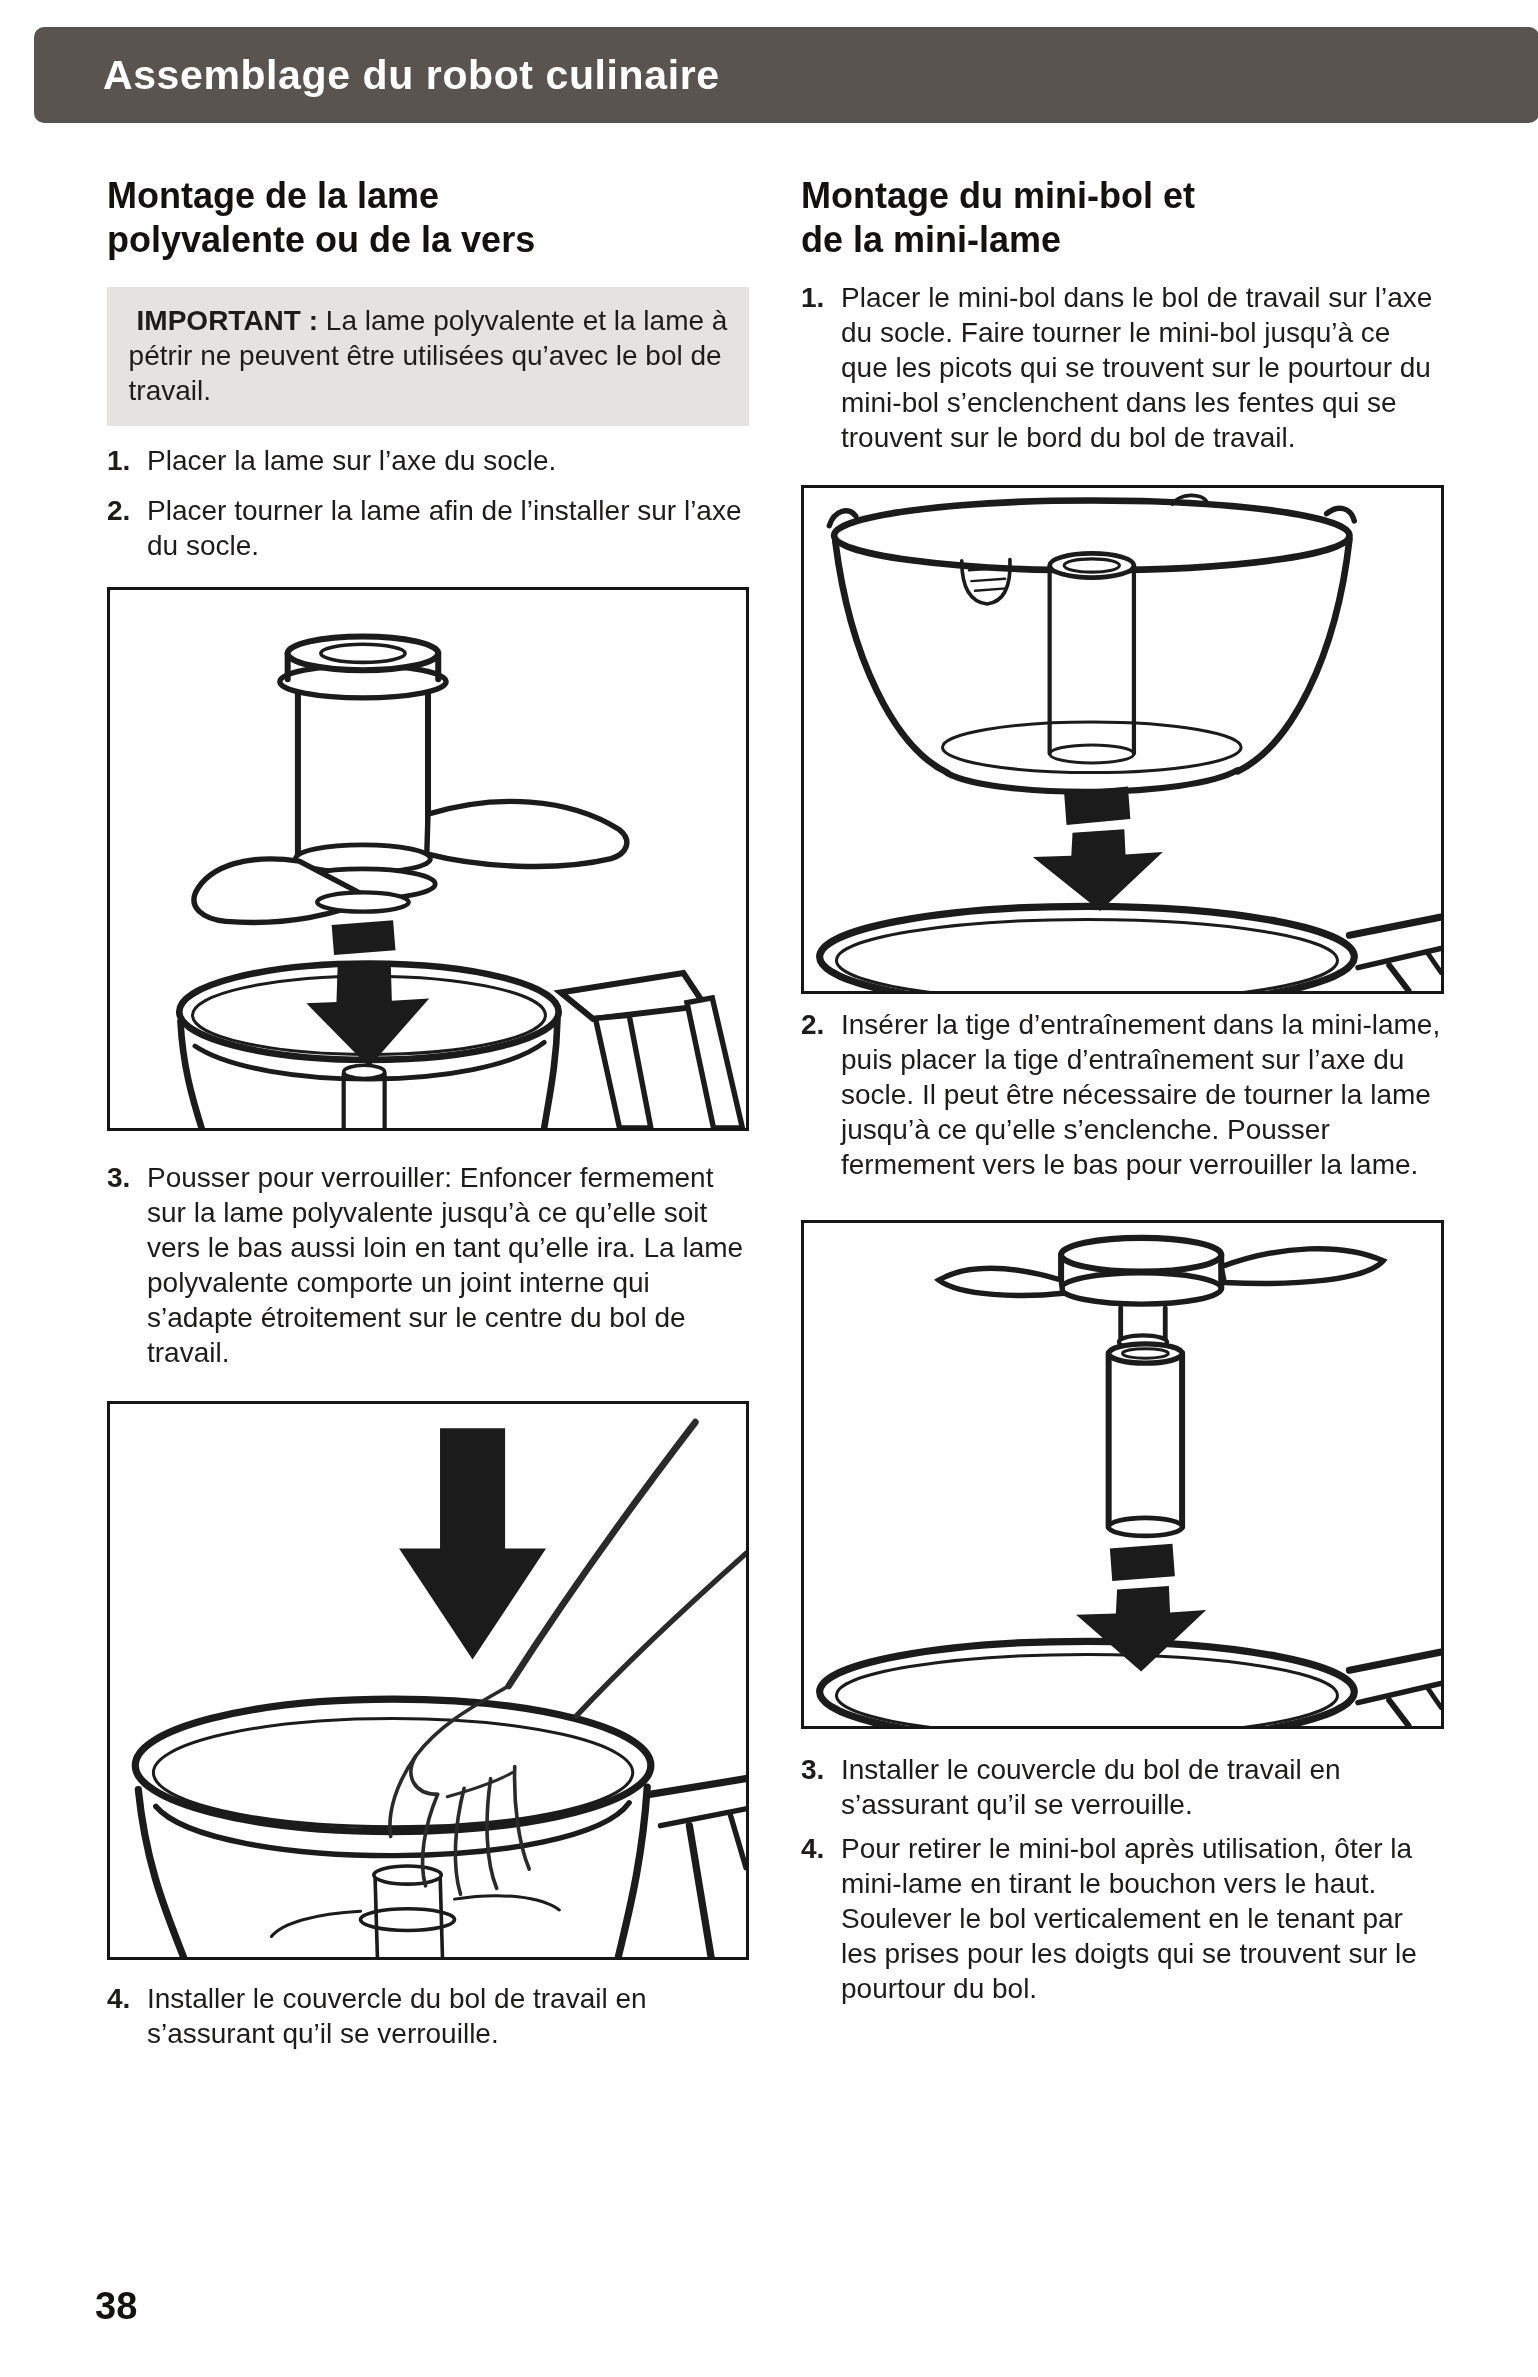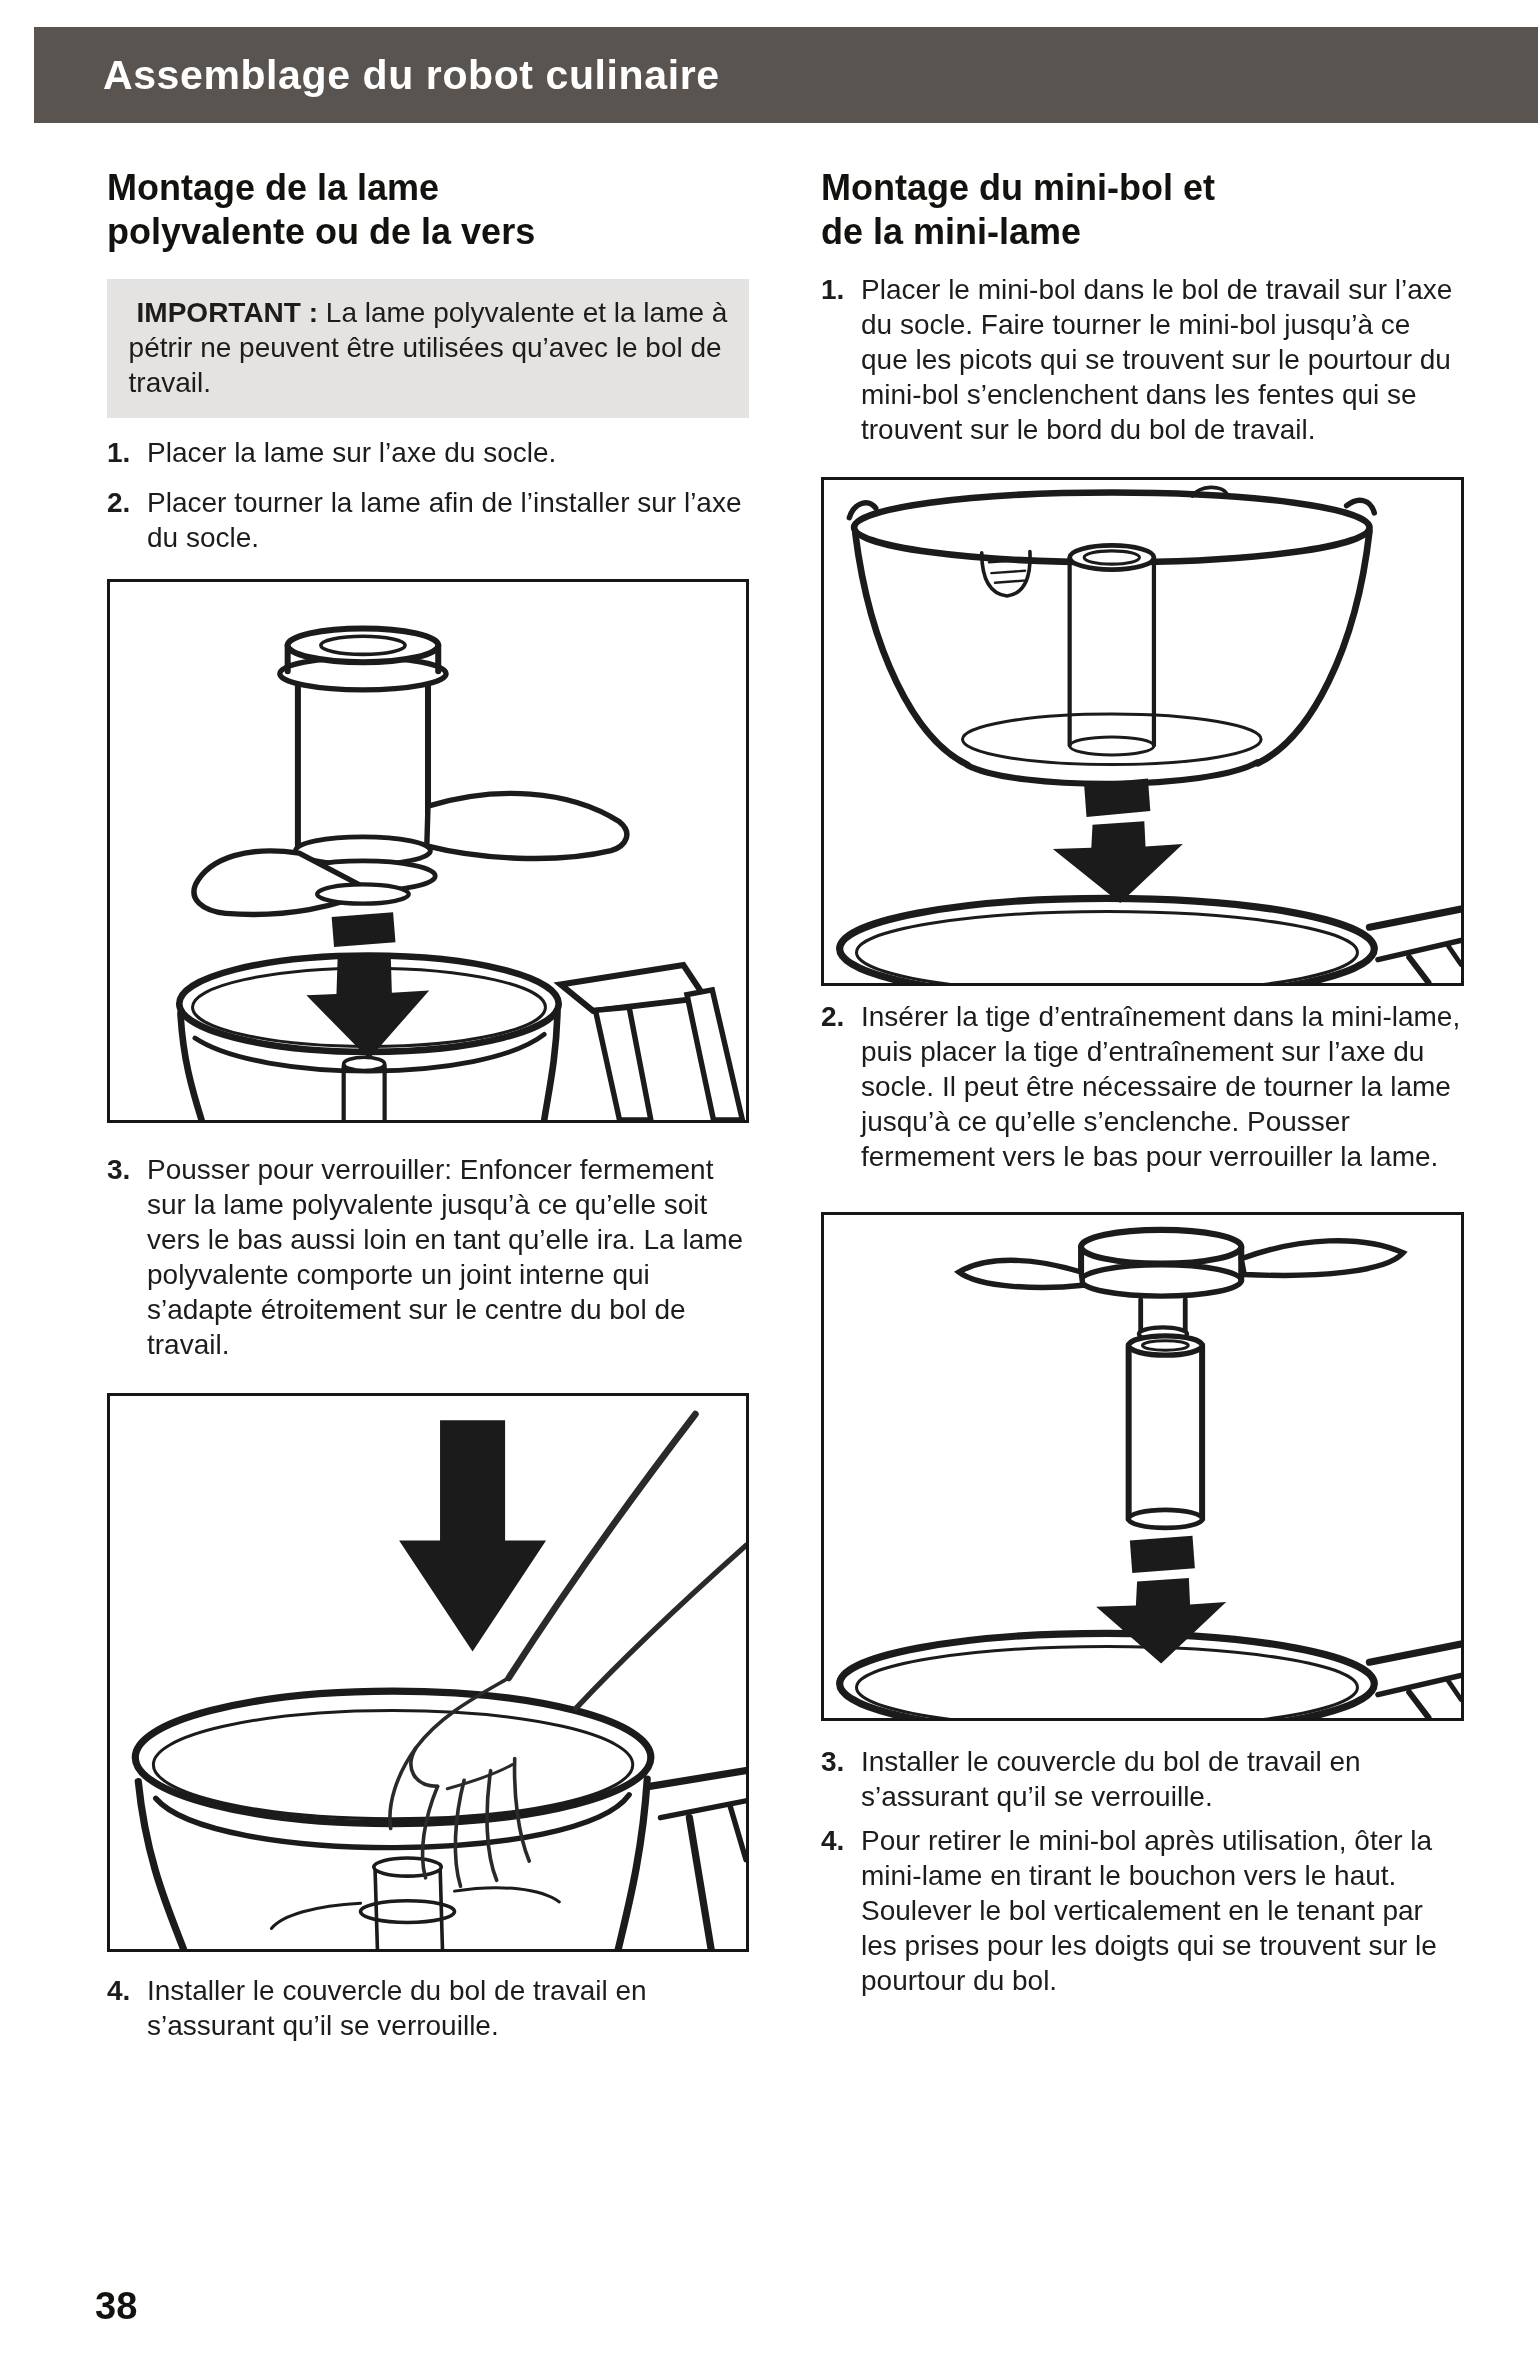--- a/index.html
+++ b/index.html
@@ -1,21 +1,21 @@
 <!DOCTYPE html>
 <html style="font-size:9.6px"><head>
 <meta charset="utf-8">
 <style>
   html,body{margin:0;padding:0;background:#ffffff;}
   .page{position:relative;width:1539px;height:2377px;background:#ffffff;overflow:hidden;
         font-family:"Liberation Sans", sans-serif;color:#1e1c1b;}
   .header-bar{position:absolute;left:34px;top:27px;right:0;height:96px;background:#5a5450;
               display:flex;align-items:center;}
   .header-bar .htitle{color:#ffffff;font-size:41px;font-weight:bold;padding-left:69px;letter-spacing:0.6px;}
-  .columns{position:absolute;left:107px;top:166px;display:flex;gap:72px;}
+  .columns{position:absolute;left:107px;top:174px;display:flex;gap:52px;}
   .col-left{width:642px;}
   .col-right{width:643px;}
   .sec-title{font-size:36px;line-height:44px;font-weight:bold;color:#14120f;}
   .imp-box{background:#e4e3e2;margin-top:25px;padding:15.6px 18px 18px 21.6px;
            font-size:28px;line-height:35px;}
   .imp-label{font-weight:bold;margin-left:8px;}
   .steps{margin-top:17px;}
   .step{display:flex;font-size:28px;line-height:35px;}
   .step .num{width:40px;flex:0 0 40px;font-weight:bold;}
   .step .txt{flex:1;}
@@ -28,21 +28,21 @@
   .fig-r1{margin-top:30px;width:643px;height:509px;}
   .fig-r2{margin-top:38px;width:643px;height:509px;}
   .figure svg{display:block;width:100%;height:100%;}
   .page-num{position:absolute;left:95px;top:2285px;font-size:38px;font-weight:bold;color:#14120f;}
 </style>
 </head>
 <body>
 
 <div class="page">
 
-  <div class="header-bar" style="background: rgb(90, 84, 80);">
+  <div class="header-bar" style="background: rgb(90, 84, 80); border-radius: 10px;">
     <div class="htitle">Assemblage du robot culinaire</div>
   </div>
 
   <div class="columns">
 
     <div class="col-left">
       <div class="sec-title">
         <div>Montage de la lame</div>
         <div>polyvalente ou de la vers</div>
       </div>

